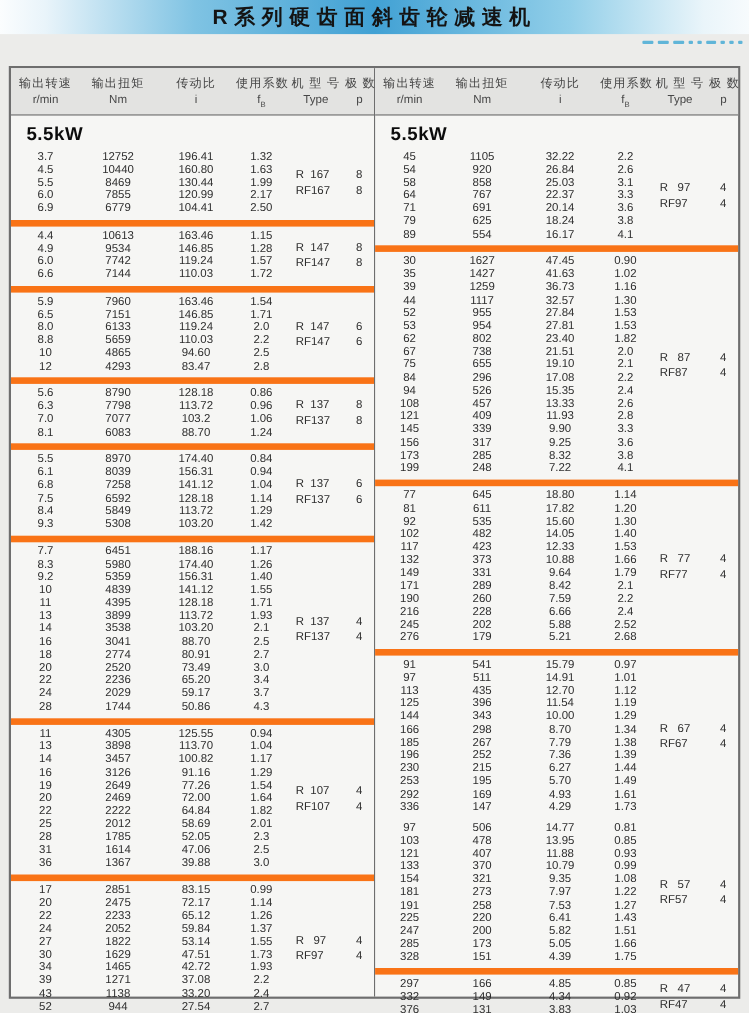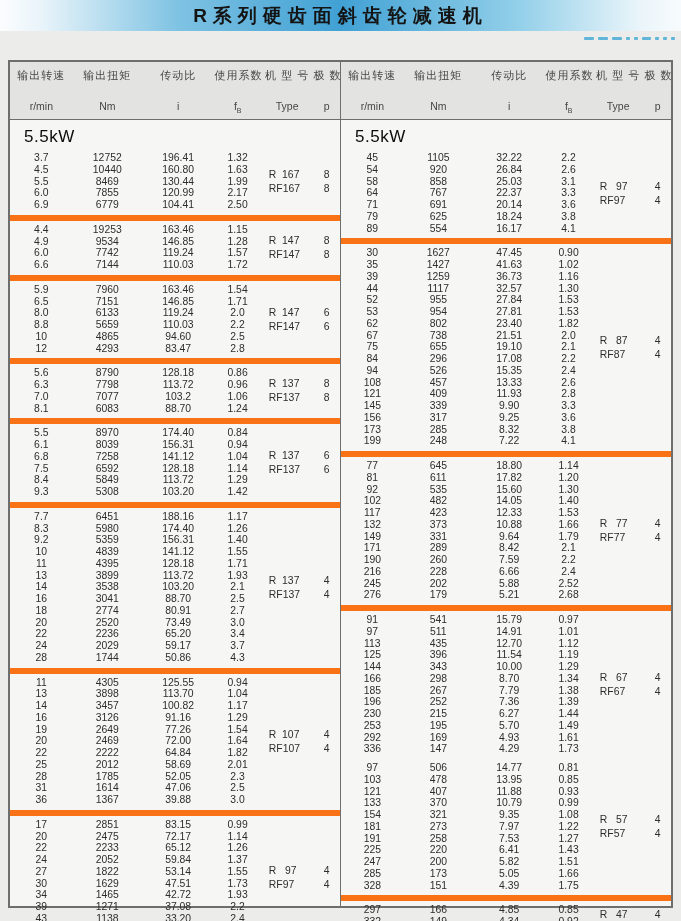--- a/index.html
+++ b/index.html
@@ -27,25 +27,25 @@
   }
   .half{flex:1;display:flex;flex-direction:column;min-width:0}
   .half.left{border-right:1.5px solid #6e6e6e}
   .thead{
     background:#e3e3e1;border-bottom:1.5px solid #6e6e6e;
     display:grid;grid-template-columns:19% 21% 22% 14% 16% 8%;
     padding:6px 0 5px;
   }
   .hcell{text-align:center;color:#474747}
   .hcn{font-size:11px;letter-spacing:1px;white-space:nowrap}
-  .hunit{font-size:10.5px;margin-top:17px}
+  .hunit{font-size:10.5px;margin-top:2px}
   .hunit sub{font-size:7px}
   .tbody{flex:1;padding:2px 0 0}
   .power{
-    font-size:17px;font-weight:normal;color:#0c0c0c;
+    font-size:17px;font-weight:bold;color:#0c0c0c;
     padding:5px 0 2px 14px;letter-spacing:.5px;
   }
   .group{position:relative;padding:3px 0 4px;border-bottom:6px solid #f97316}
   .group.nosep,.group:last-child{border-bottom:none}
   .trow{display:grid;grid-template-columns:25% 27.6% 28.9% 18.5%;width:76%;line-height:11.75px}
   .tcell{font-size:10.4px;color:#2d2d2d;text-align:center;white-space:nowrap}
   .models{position:absolute;left:76%;right:0;top:50%;transform:translateY(-50%)}
   .mline{display:flex;align-items:center;line-height:14px}
   .mname{flex:1;font-size:10.4px;color:#2d2d2d;text-align:left;padding-left:8px;white-space:pre}
   .mpole{width:34%;text-align:center;font-size:10.4px;color:#2d2d2d}
@@ -137,21 +137,21 @@
             </div>
             <div class="mline">
               <span class="mname">RF167</span>
               <span class="mpole">8</span>
             </div>
           </div>
         </div>
         <div class="group">
           <div class="trow">
             <div class="tcell">4.4</div>
-            <div class="tcell">19253</div>
+            <div class="tcell">10613</div>
             <div class="tcell">163.46</div>
             <div class="tcell">1.15</div>
           </div>
           <div class="trow">
             <div class="tcell">4.9</div>
             <div class="tcell">9534</div>
             <div class="tcell">146.85</div>
             <div class="tcell">1.28</div>
           </div>
           <div class="trow">

